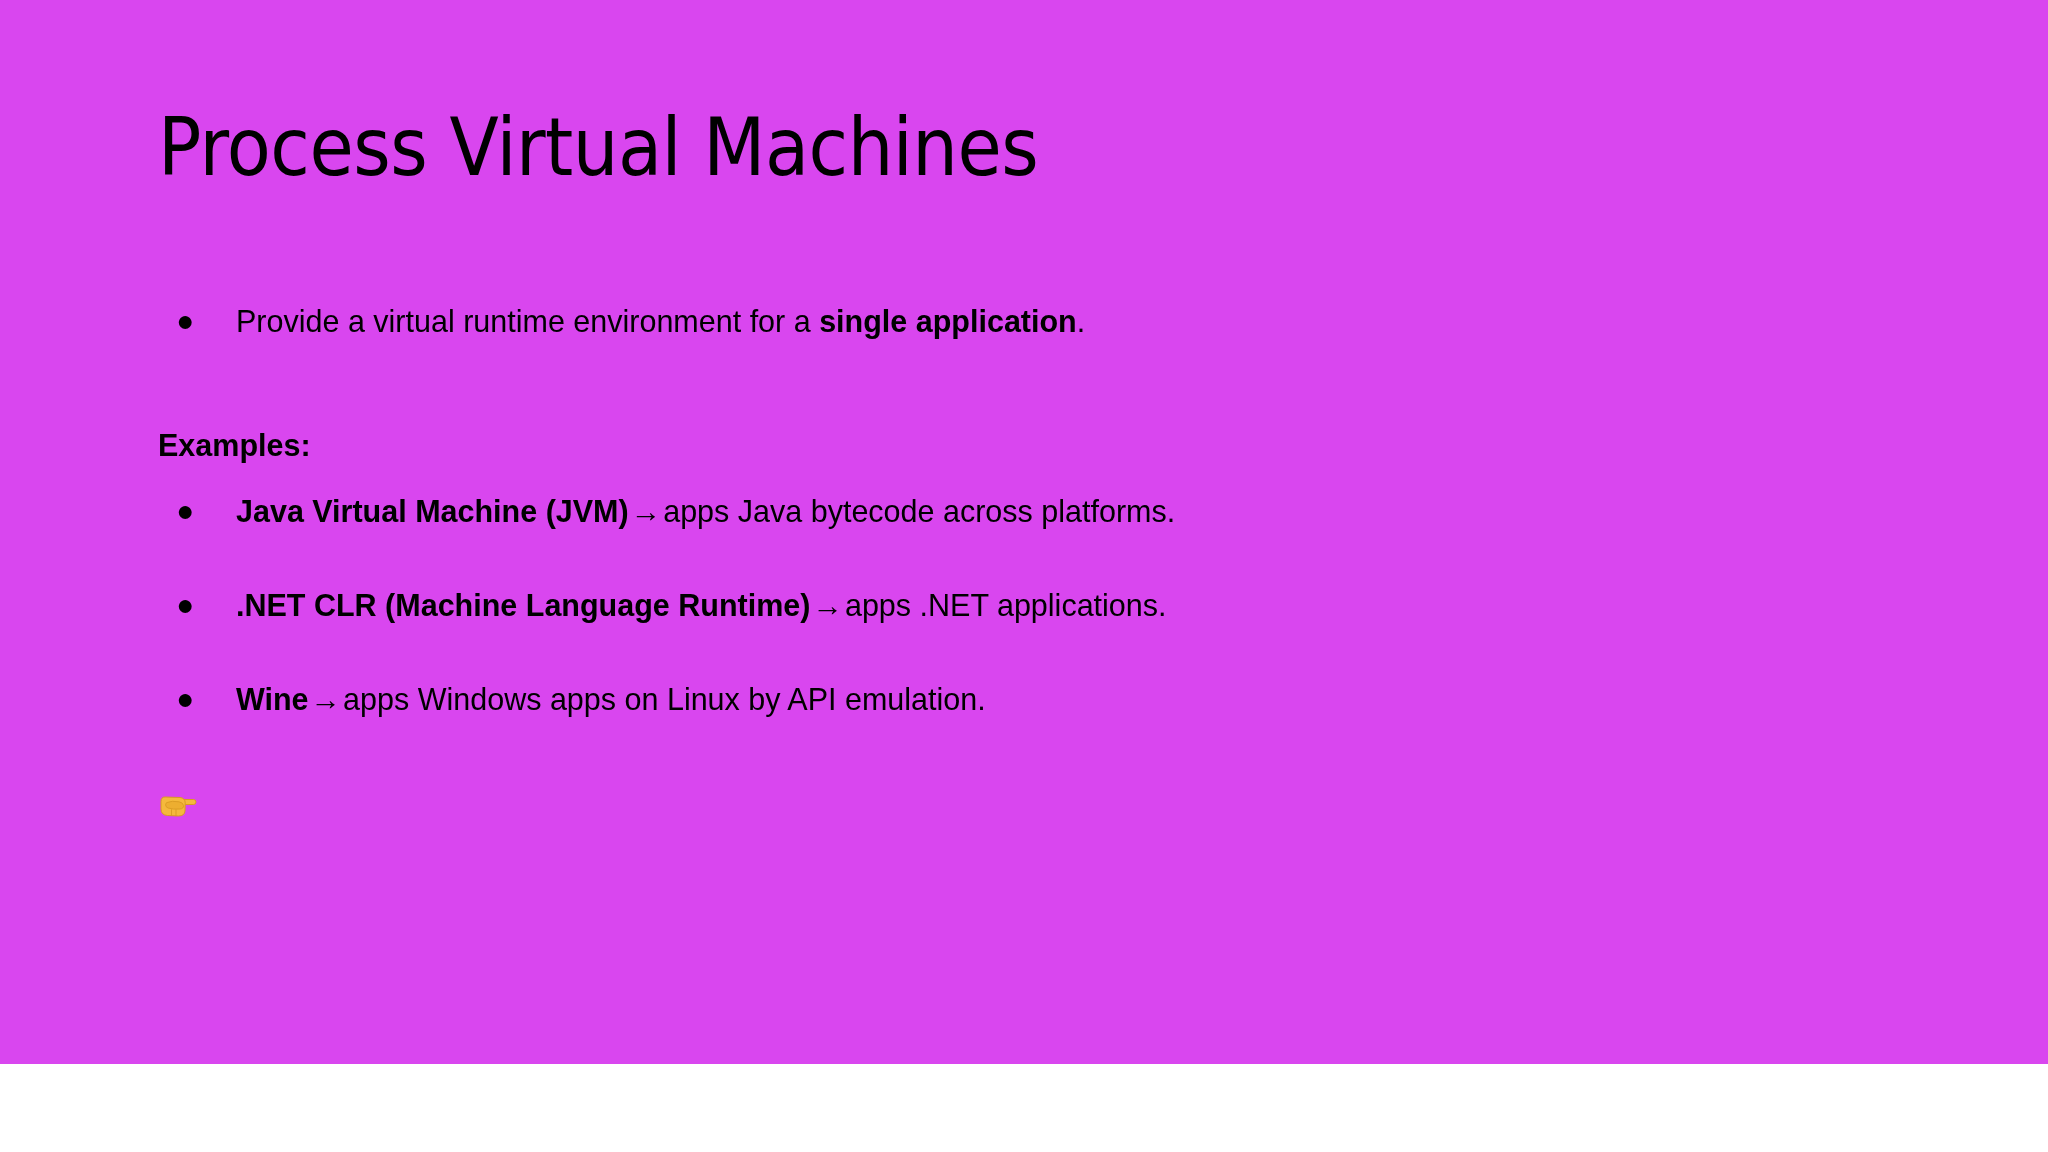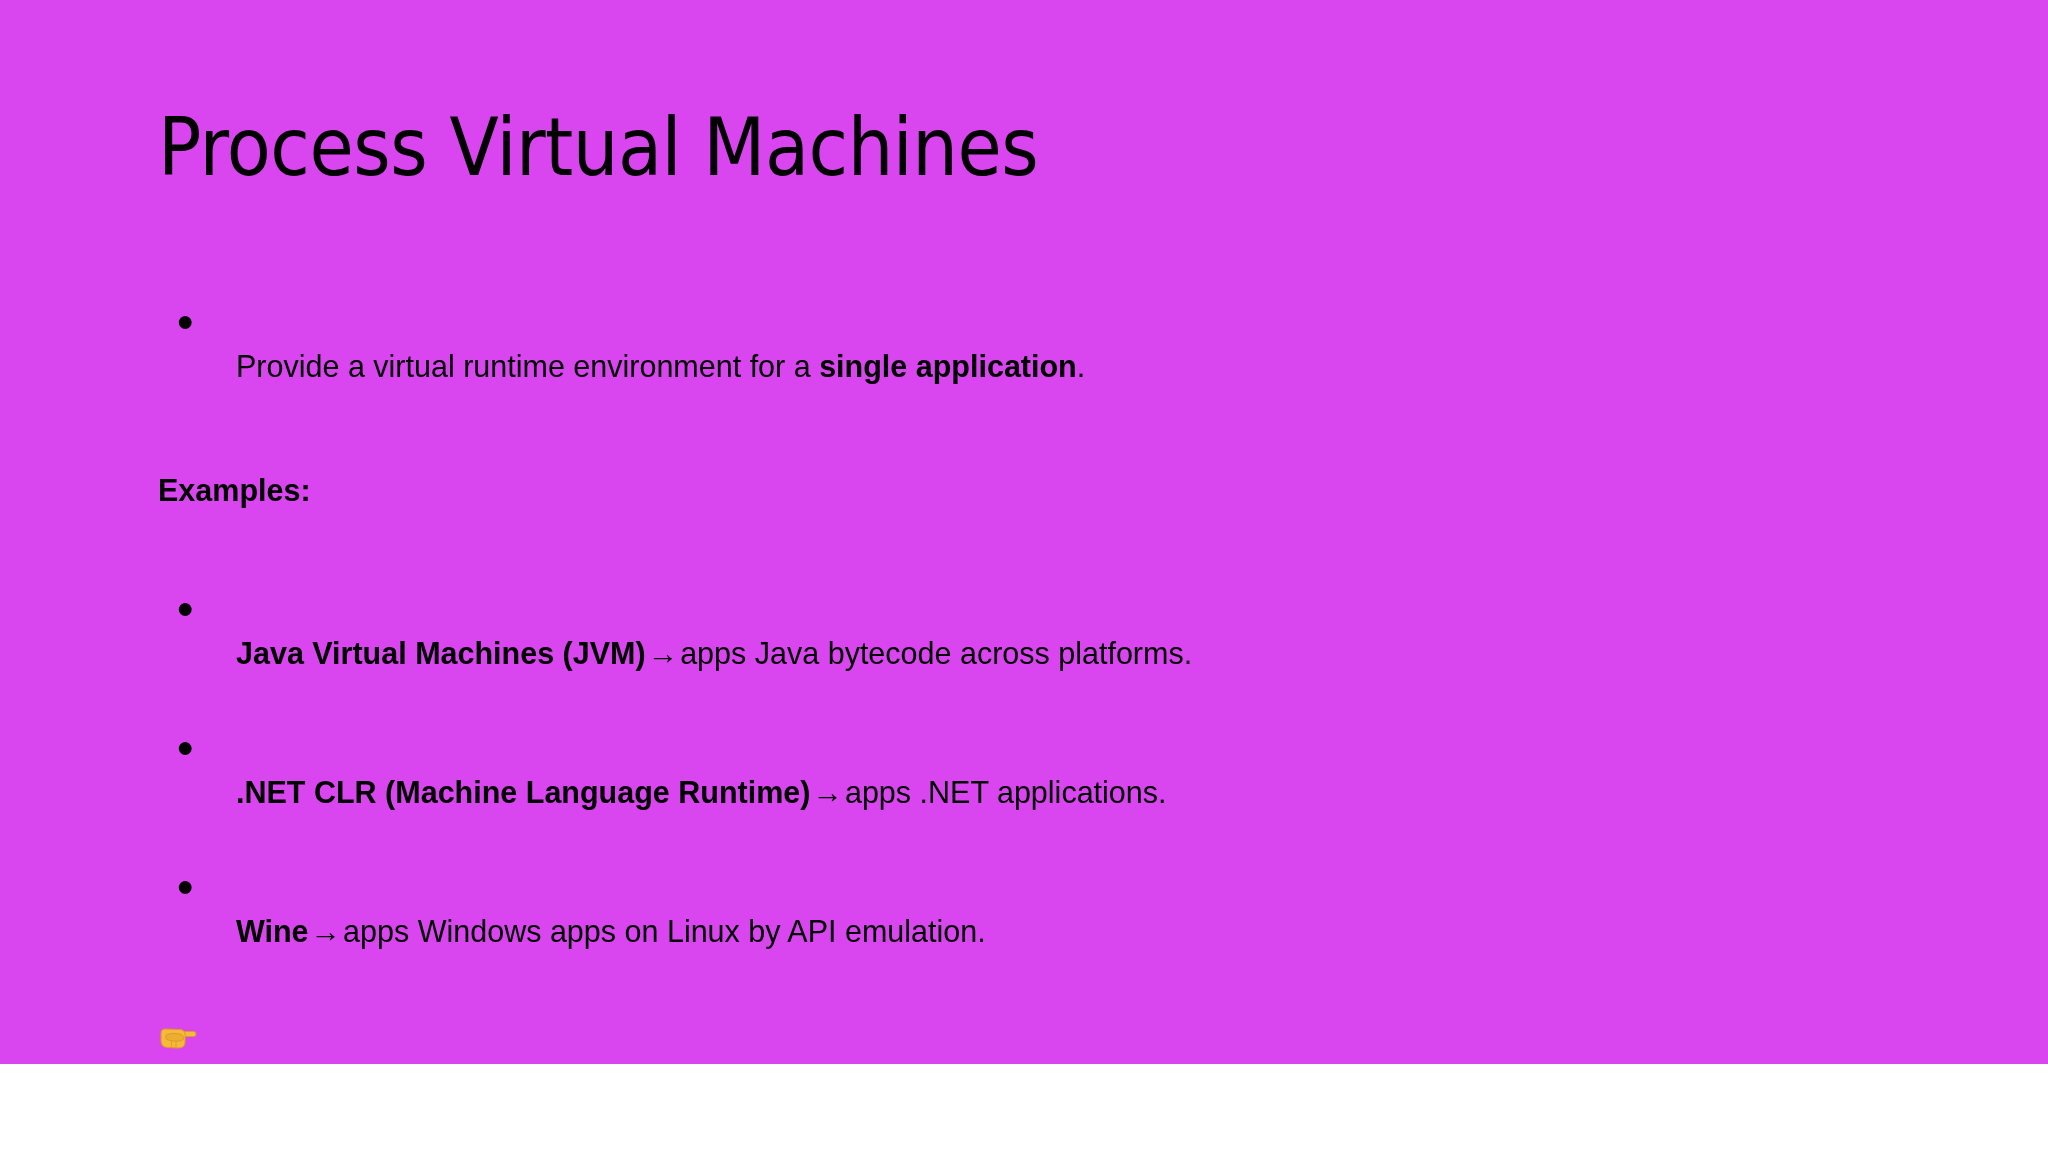--- a/index.html
+++ b/index.html
@@ -59,21 +59,20 @@
     text-align: left;
   }
 
   .bullet-text {
     flex: 1 1 auto;
     font-size: 30.5px;
     line-height: 42px;
     font-weight: 400;
     color: #000000;
     white-space: nowrap;
-    margin-top: 45px;
   }
 
   .bullet-text b,
   .flush-line b {
     font-weight: 700;
   }
 
   .arrow {
     font-weight: 400;
     padding: 0 2px;
@@ -83,21 +82,21 @@
   .flush-line {
     position: relative;
     font-size: 30.5px;
     line-height: 42px;
     color: #000000;
     white-space: nowrap;
   }
 
   .flush-line.heading {
     font-weight: 700;
-    margin-bottom: 76px;
+    margin-bottom: 24px;
   }
 
   .spacer-after-first {
     height: 30px;
   }
 
   .pointer-line {
     display: flex;
     align-items: center;
     margin-top: 66px;
@@ -133,21 +132,21 @@
       <span class="bullet-marker">●</span>
       <span class="bullet-text"><span>Provide a virtual runtime environment for a </span><b>single application</b><span>.</span></span>
     </div>
 
     <div class="spacer-after-first"></div>
 
     <div class="flush-line heading">Examples:</div>
 
     <div class="bullet-row">
       <span class="bullet-marker">●</span>
-      <span class="bullet-text"><b>Java Virtual Machines (JVM)</b><span class="arrow">→</span><span>apps Java bytecode across platforms.</span></span>
+      <span class="bullet-text"><b>Java Virtual Machine (JVM)</b><span class="arrow">→</span><span>apps Java bytecode across platforms.</span></span>
     </div>
 
     <div class="bullet-row">
       <span class="bullet-marker">●</span>
       <span class="bullet-text"><b>.NET CLR (Machine Language Runtime)</b><span class="arrow">→</span><span>apps .NET applications.</span></span>
     </div>
 
     <div class="bullet-row">
       <span class="bullet-marker">●</span>
       <span class="bullet-text"><b>Wine</b><span class="arrow">→</span><span>apps Windows apps on Linux by API emulation.</span></span>

